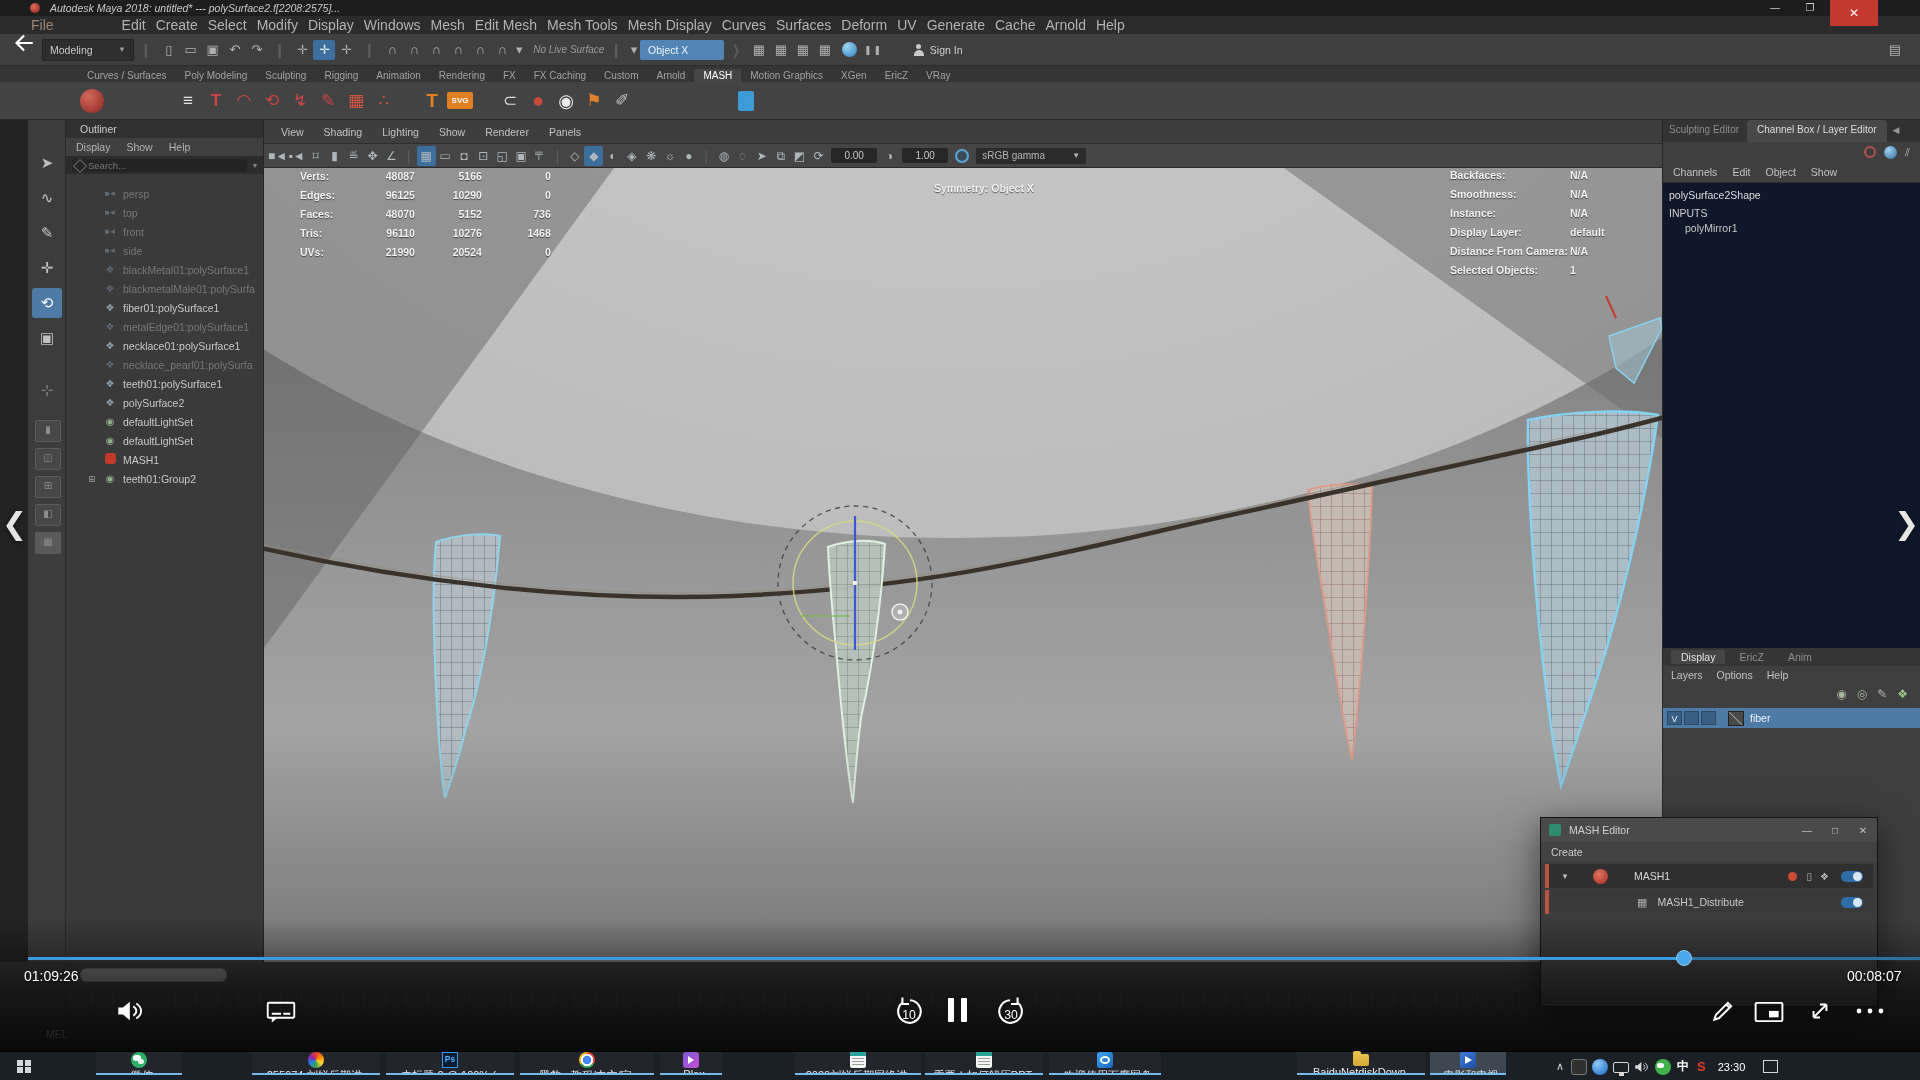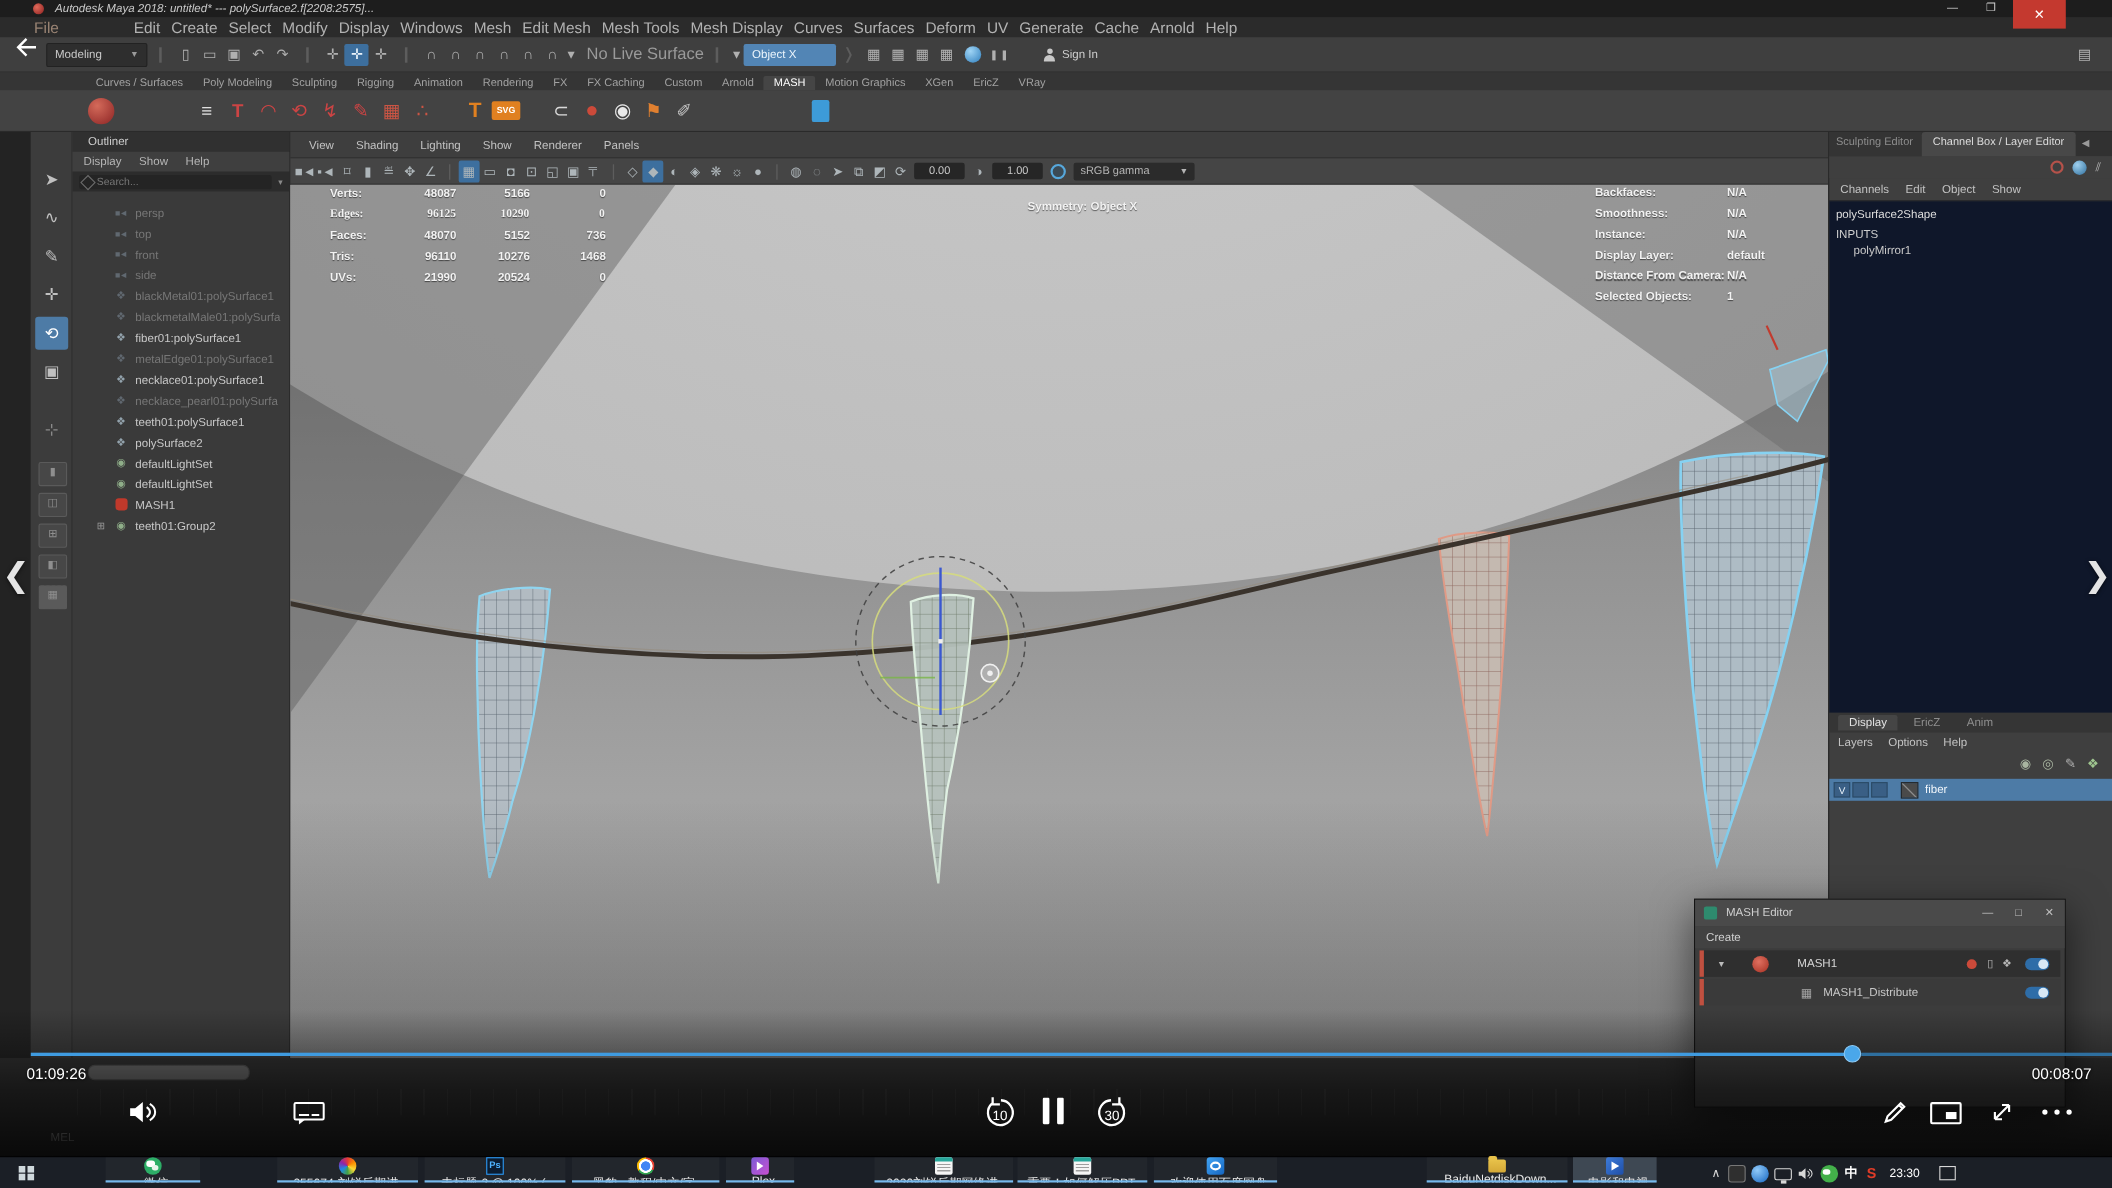--- a/index.html
+++ b/index.html
@@ -18,21 +18,21 @@
   .menubar span{color:#b2b2b2;font-size:14px;padding:0 5px;white-space:nowrap;}
   .menubar span.first{margin-right:58px;color:#9a8474;}
   .statusline{position:absolute;left:0;top:34px;width:1920px;height:32px;background:#3f3f3f;display:flex;align-items:center;border-bottom:1px solid #2c2c2c;box-sizing:border-box;}
   .mode-box{width:92px;height:22px;background:#2e2e2e;border:1px solid #222;border-radius:2px;margin-left:42px;
     display:flex;align-items:center;justify-content:space-between;padding:0 7px;box-sizing:border-box;}
   .mode-box b{color:#c8c8c8;font-size:10.5px;font-weight:normal;}
   .mode-box i{color:#9a9a9a;font-style:normal;font-size:8px;}
   .hl-ico{background:#3d6f9e;border-radius:2px;color:#e8f2fa;}
   .field-blue{width:84px;height:20px;background:#5285b5;border-radius:2px;color:#eaf4fc;font-size:10.5px;
     display:flex;align-items:center;padding-left:8px;box-sizing:border-box;}
-  .txt-dim{color:#9a9a9a;font-size:15px;white-space:nowrap;}
+  .txt-dim{color:#9a9a9a;font-size:10px;white-space:nowrap;font-style:italic;}
   .sphere-blue{width:15px;height:15px;border-radius:50%;background:radial-gradient(circle at 35% 30%,#9fd4f5,#2f7fbe);margin:0 6px;}
   .person{width:12px;height:12px;position:relative;margin-right:5px;}
   .person:before{content:"";position:absolute;left:3.5px;top:0;width:5px;height:5px;border-radius:50%;background:#c8c8c8;}
   .person:after{content:"";position:absolute;left:1px;top:6px;width:10px;height:6px;border-radius:5px 5px 0 0;background:#c8c8c8;}
   .shelf-tabs{position:absolute;left:0;top:66px;width:1920px;height:16px;background:#353535;display:flex;align-items:flex-end;padding-left:78px;box-sizing:border-box;}
   .shelf-tabs span{color:#a2a2a2;font-size:10px;padding:1px 9px;white-space:nowrap;}
   .shelf-tabs span.active{color:#fff;background:#454545;border-radius:2px 2px 0 0;}
   .shelf{position:absolute;left:0;top:82px;width:1920px;height:38px;background:#434343;display:flex;align-items:center;border-bottom:1px solid #2a2a2a;box-sizing:border-box;}
   .shelf .si{width:28px;height:28px;display:flex;align-items:center;justify-content:center;font-size:17px;flex:0 0 auto;}
   
@@ -496,21 +496,21 @@
         <rect x="0" y="560" width="1398" height="234" fill="url(#floorG)"></rect>
       </svg>
 
       
       <div class="hud" style="left:36px;top:2px;">
         <span class="cell" style="width:46px;text-align:left">Verts:</span>
         <span class="cell" style="width:66px">48087</span>
         <span class="cell" style="width:64px">5166</span>
         <span class="cell" style="width:66px">0</span>
       </div>
-      <div class="hud" style="left:36px;top:21px;font-family:Liberation Serif, serif;">
+      <div class="hud" style="left:36px;top:21px;">
         <span class="cell" style="width:46px;text-align:left">Edges:</span>
         <span class="cell" style="width:66px">96125</span>
         <span class="cell" style="width:64px">10290</span>
         <span class="cell" style="width:66px">0</span>
       </div>
       <div class="hud" style="left:36px;top:40px;">
         <span class="cell" style="width:46px;text-align:left">Faces:</span>
         <span class="cell" style="width:66px">48070</span>
         <span class="cell" style="width:64px">5152</span>
         <span class="cell" style="width:66px">736</span>

